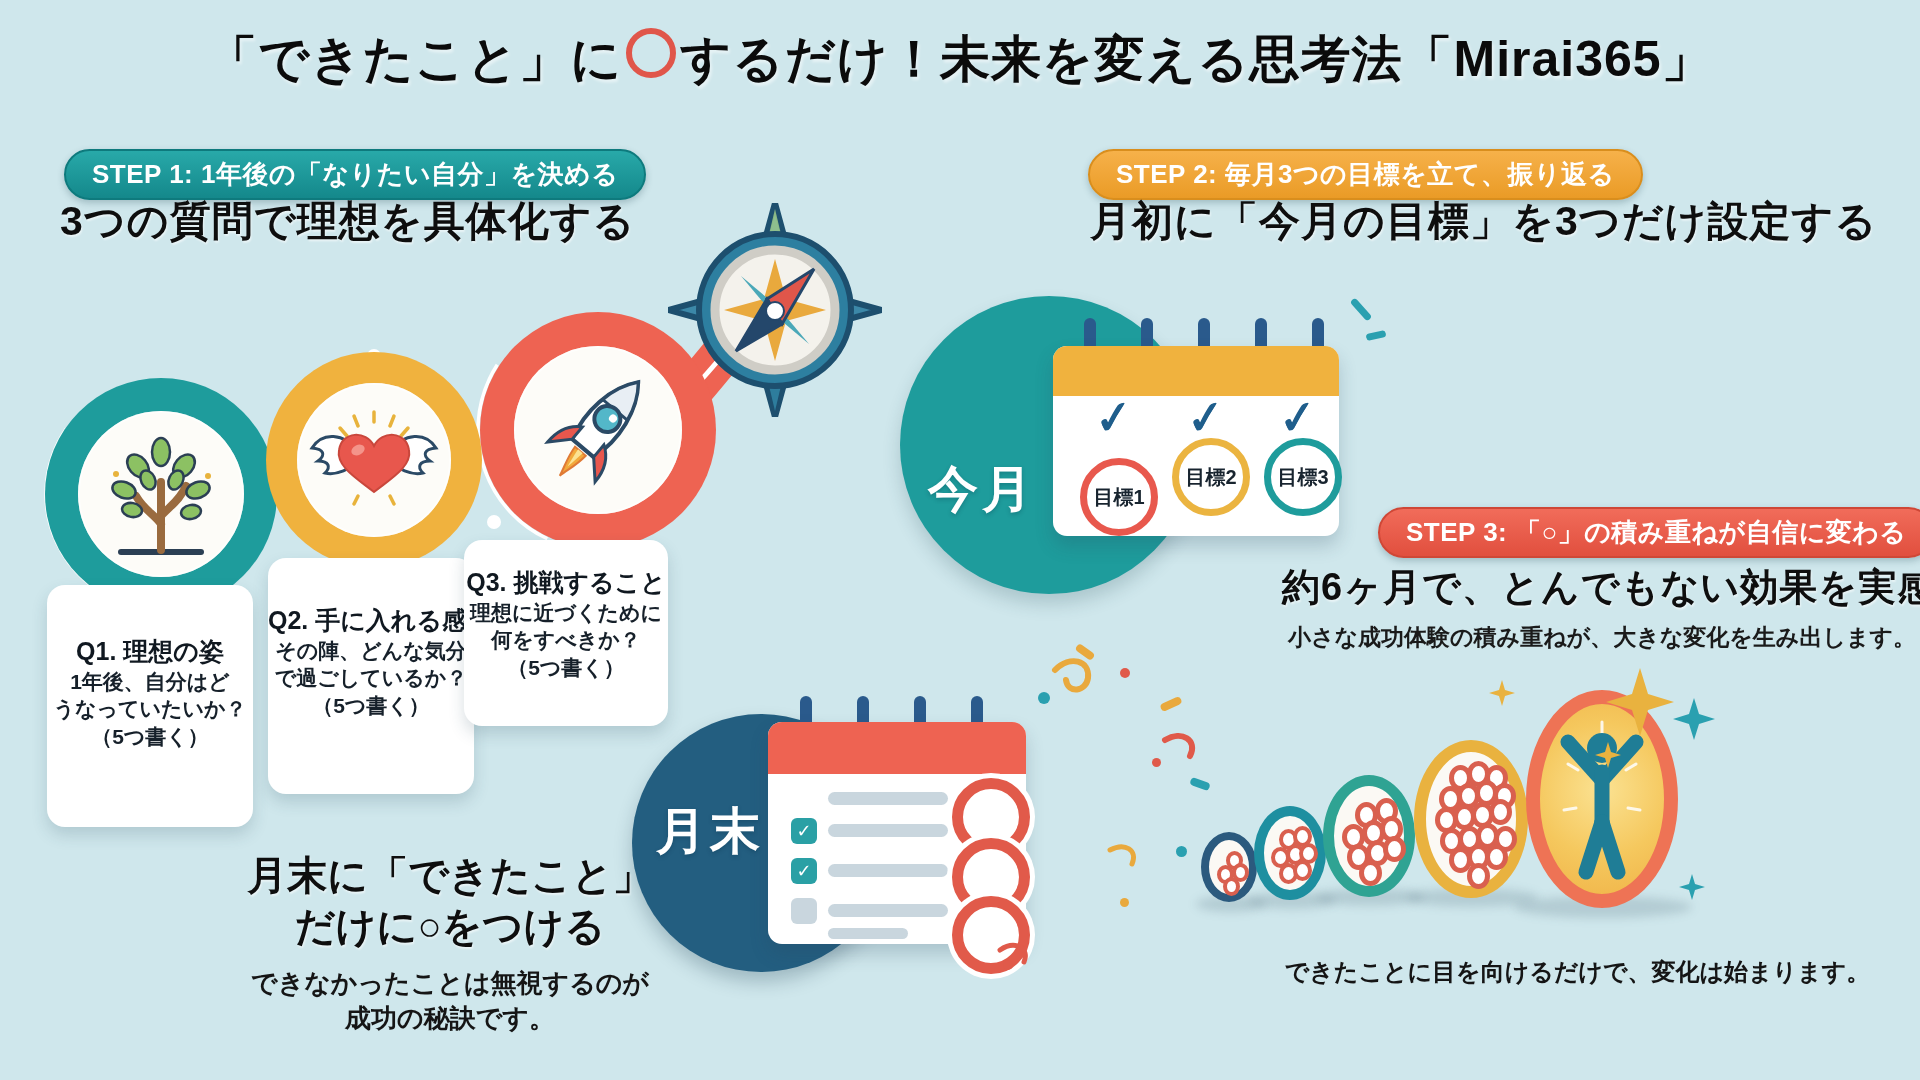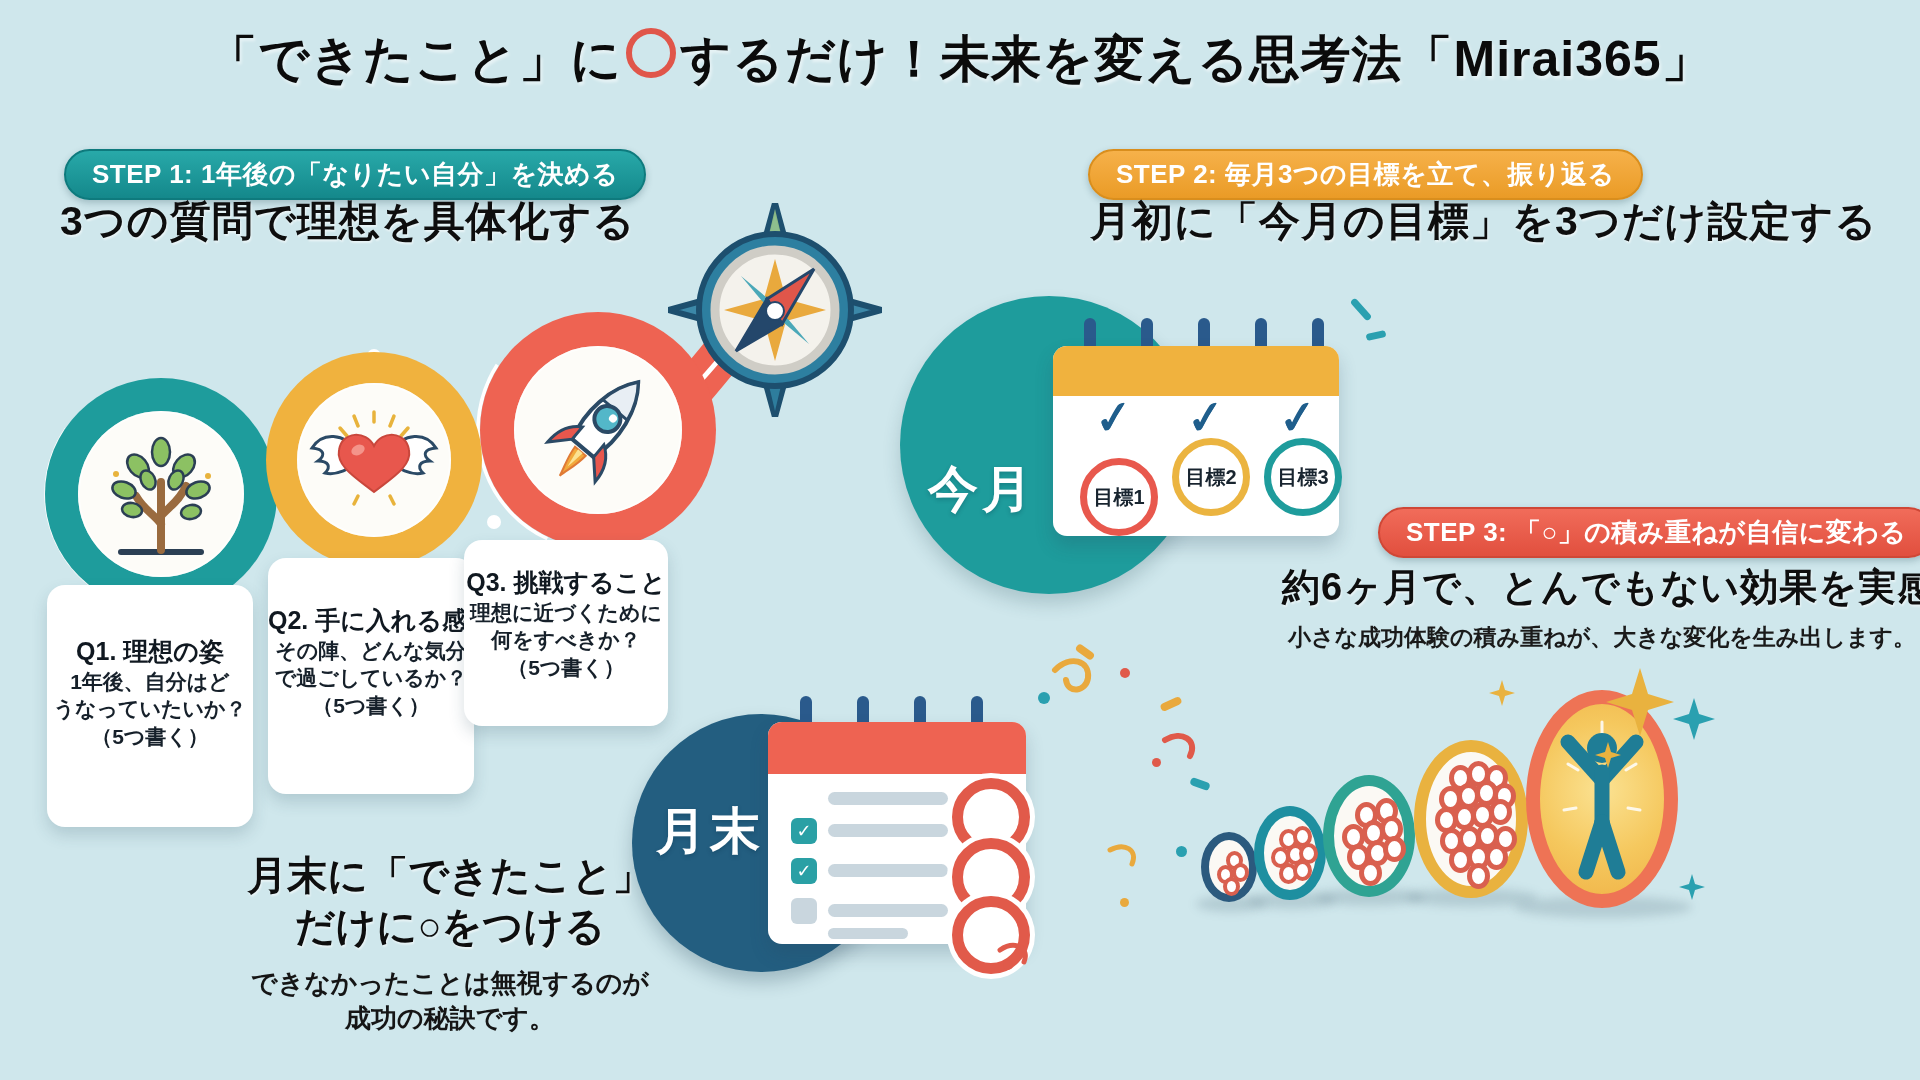--- a/index.html
+++ b/index.html
@@ -298,20 +298,21 @@
 
   <svg class="abs" style="left:1488px;top:668px;" width="230" height="240">
     <polygon points="152,0 160,26 186,34 160,42 152,68 144,42 118,34 144,26" fill="#E9B23F"></polygon>
     <polygon points="206,30 211,46 227,51 211,56 206,72 201,56 185,51 201,46" fill="#2AA0B0"></polygon>
     <polygon points="120,74 123,84 133,87 123,90 120,100 117,90 107,87 117,84" fill="#E9B23F"></polygon>
     <polygon points="14,12 17,22 27,25 17,28 14,38 11,28 1,25 11,22" fill="#E9B23F"></polygon>
     <polygon points="204,206 207,216 217,219 207,222 204,232 201,222 191,219 201,216" fill="#2AA0B0"></polygon>
   </svg>
 
   <div class="quote-block">
+    <div class="qs">できたことに目を向けるだけで、変化は始まります。</div>
   </div>
 
   <div class="ring" style="left:632px;top:714px;width:258px;height:258px;background:var(--c-navyDeep);box-shadow:0 10px 18px rgba(20,50,70,.25);"></div>
   <div class="biglabel" style="left:656px;top:798px;">月末</div>
 
   <div class="pin" style="left:800px;top:696px;height:50px;"></div>
   <div class="pin" style="left:857px;top:696px;height:50px;"></div>
   <div class="pin" style="left:914px;top:696px;height:50px;"></div>
   <div class="pin" style="left:971px;top:696px;height:50px;"></div>
   <div class="cal" style="left:768px;top:722px;width:258px;height:222px;">

